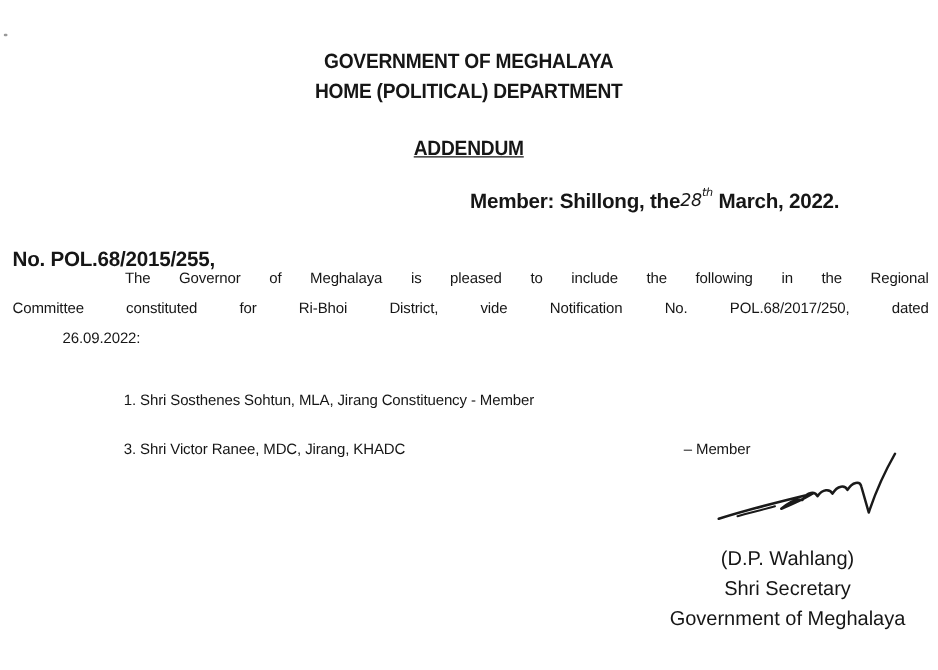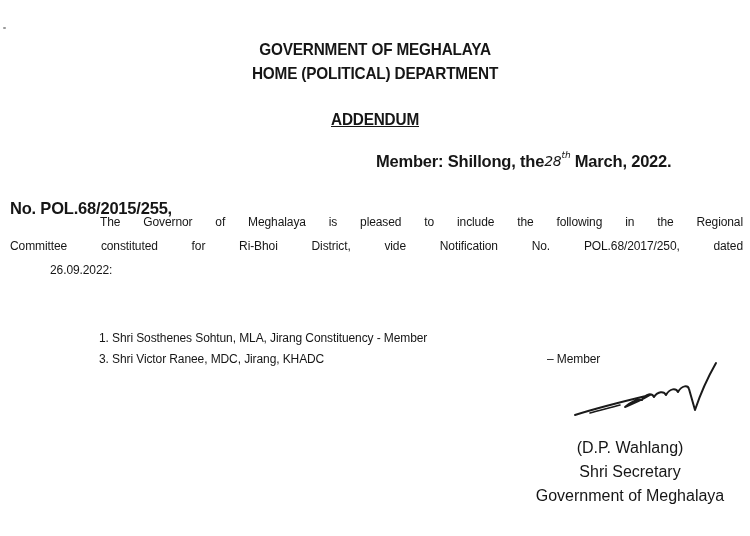--- a/index.html
+++ b/index.html
@@ -30,21 +30,21 @@
 <div class="abs ref" style="left:10px; top:152px;margin-top:47px;">No. POL.68/2015/255,</div>
 <div class="abs ref" style="left:376px; top:152px;">
   <span>Member: Shillong, the</span><span class="hand"><span>28</span><sup>th</sup></span>
   <span>March, 2022.</span>
 </div>
 
 <div class="abs body just" style="top:215px; padding-left:90px; width:643px;">The Governor of Meghalaya is pleased to include the following in the Regional</div>
 <div class="abs body just" style="top:239px;">Committee constituted for Ri-Bhoi District, vide Notification No. POL.68/2017/250, dated</div>
 <div class="abs body" style="left:10px; top:263px;margin-left:40px;">26.09.2022:</div>
 
-<div class="abs body" style="left:99px; top:331px;">1. Shri Sosthenes Sohtun, MLA, Jirang Constituency - Member</div>
+<div class="abs body" style="left:99px; top:313px;">1. Shri Sosthenes Sohtun, MLA, Jirang Constituency - Member</div>
 <div class="abs body" style="left:99px; top:352px;">3. Shri Victor Ranee, MDC, Jirang, KHADC</div>
 <div class="abs body" style="left:519px; top:352px;margin-left:28px;">– Member</div>
 
 <svg class="abs" style="left:570px; top:355px;" width="150" height="70" viewBox="0 0 150 70">
   <path d="M5 60 C 30 52, 55 46, 80 40 C 70 46, 60 50, 55 52 C 62 46, 68 44, 72 45 C 76 38, 82 38, 84 42 C 88 36, 94 36, 96 40 C 100 33, 106 33, 108 37 C 112 30, 118 30, 119 34 L 125 55 C 130 40, 138 22, 146 8" fill="none" stroke="#1a1a1a" stroke-width="2" stroke-linecap="round" stroke-linejoin="round"></path>
   <path d="M20 58 C 30 55, 40 53, 50 50" fill="none" stroke="#1a1a1a" stroke-width="1.6" stroke-linecap="round"></path>
 </svg>
 
 <div class="abs sig-block" style="left:520px; width:220px; top:428px;">(D.P. Wahlang)</div>
 <div class="abs sig-block" style="left:520px; width:220px; top:452px;">Shri Secretary</div>

